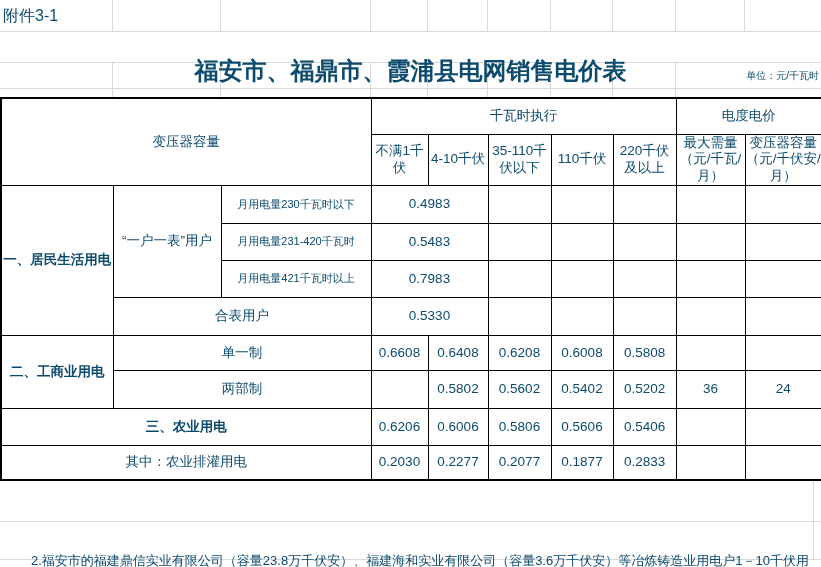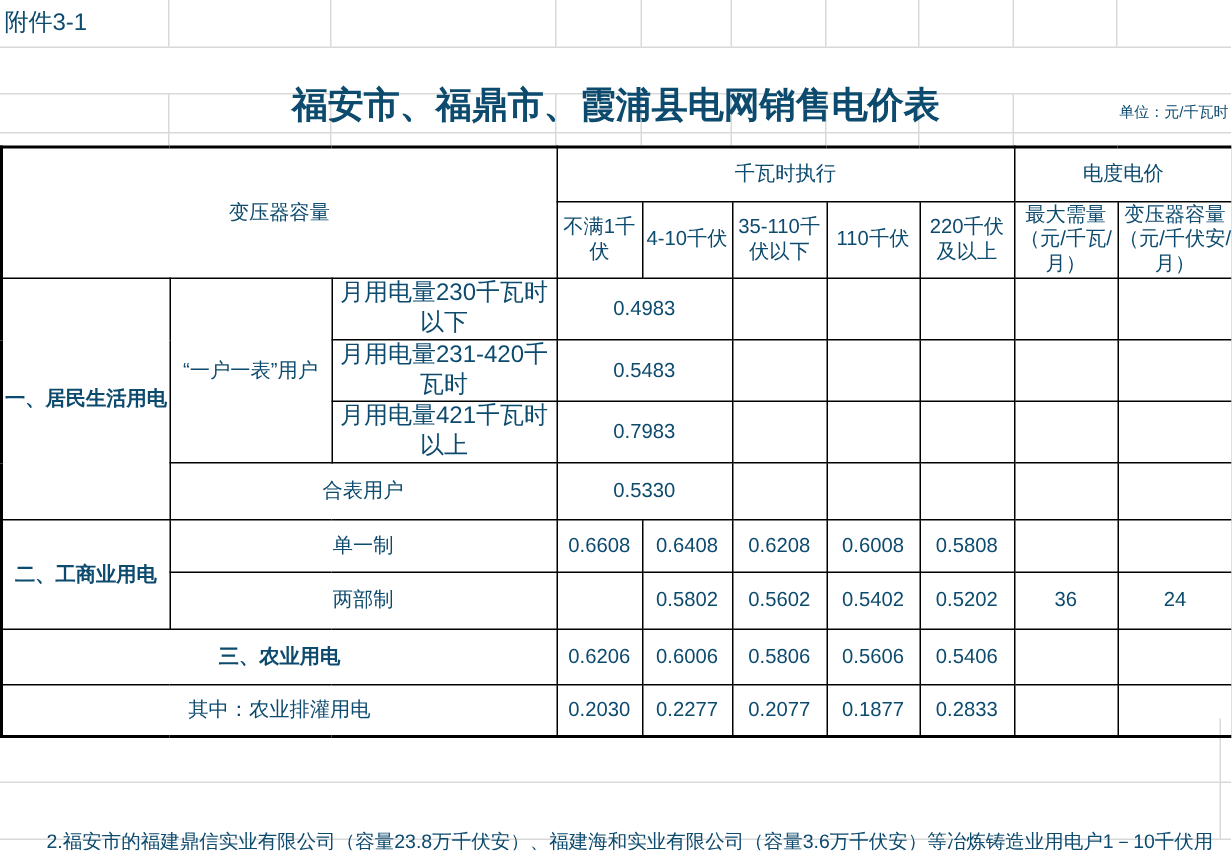--- a/index.html
+++ b/index.html
@@ -20,21 +20,21 @@
     border-collapse:collapse; table-layout:fixed; font-size:13.5px;
   }
   #price-table td {
     border:1px solid #000; text-align:center; vertical-align:middle;
     padding:0; line-height:1.25;
   }
   table#price-table { border:2px solid #000; }
   td.al { text-align:left; padding-left:6px;font-weight:bold; }
   td.al16 { text-align:left; padding-left:16px; }
   td.al30 { text-align:left; padding-left:30px;margin-left:11px; }
-  td.sm { font-size:16px; }
+  td.sm { font-size:11px; }
   .note { position:absolute; left:3px; width:812px; font-size:13px; text-align:left; }
   #note-1 { top:479px; line-height:14.5px; }
   #note-2 { top:553px; line-height:16px; text-indent:28px; }
 </style>
 </head>
 <body>
 
 <div id="screen">
     <div class="grid" style="left: 813px; top: 479px; width: 1px; height: 81px;"></div>
     <div class="grid" style="left: 0px; top: 559px; width: 821px; height: 1px;"></div>

